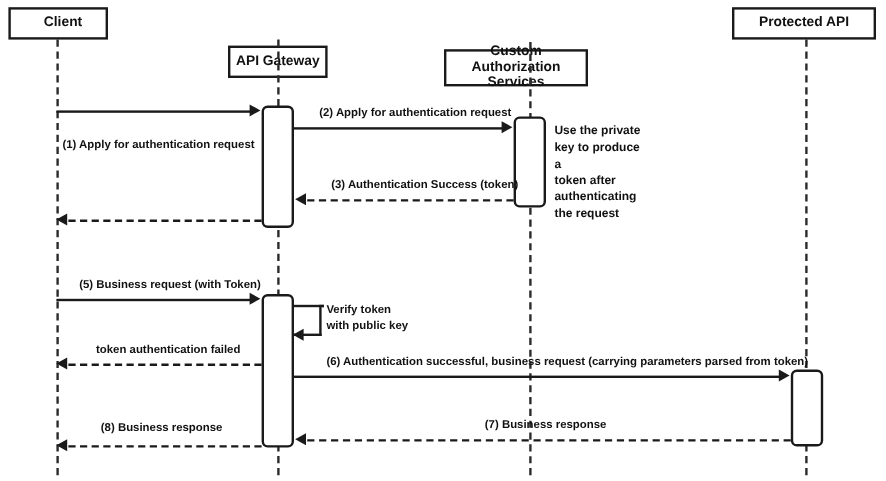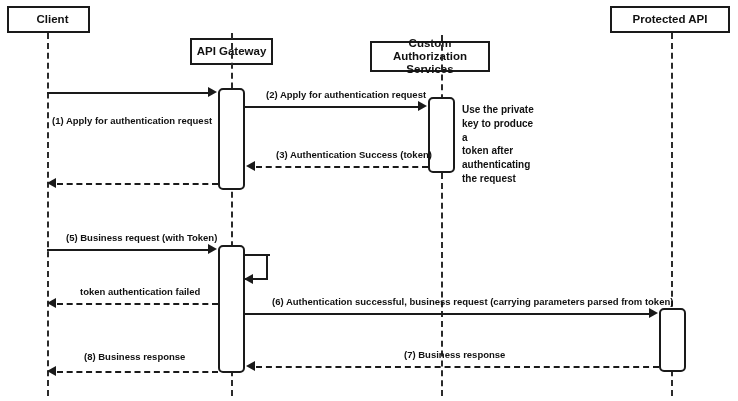--- a/index.html
+++ b/index.html
@@ -148,20 +148,24 @@
   <div class="arrow-head left" style="left:47px; top:178px;"></div>
 
   <div class="msg-label" style="left:66px; top:233px;">(5) Business request (with Token)</div>
   <div class="msg-line solid" style="left:47px; top:249px; width:162px;"></div>
   <div class="arrow-head right" style="left:208px; top:244px;"></div>
 
   <div class="self-seg self-top" style="left:245px; top:254px; width:23px; height:0;"></div>
   <div class="self-seg" style="left:266px; top:254px; width:0; height:26px; border-left:2px solid #1a1a1a; border-top:none; border-right:none; border-bottom:none;"></div>
   <div class="self-seg" style="left:245px; top:278px; width:23px; height:0; border-top:2px solid #1a1a1a; border-left:none; border-right:none; border-bottom:none;"></div>
   <div class="arrow-head left" style="left:244px; top:274px;"></div>
+  <div class="msg-label" style="left:272px; top:252px; line-height:1.4;">
+    <div>Verify token</div>
+    <div>with public key</div>
+  </div>
 
   <div class="msg-label" style="left:80px; top:287px;">token authentication failed</div>
   <div class="msg-line dashed" style="left:57px; top:303px; width:161px;"></div>
   <div class="arrow-head left" style="left:47px; top:298px;"></div>
 
   <div class="msg-label" style="left:272px; top:297px;text-align:right;">(6) Authentication successful, business request (carrying parameters parsed from token)</div>
   <div class="msg-line solid" style="left:245px; top:313px; width:405px;"></div>
   <div class="arrow-head right" style="left:649px; top:308px;"></div>
 
   <div class="msg-label" style="left:404px; top:350px;">(7) Business response</div>

